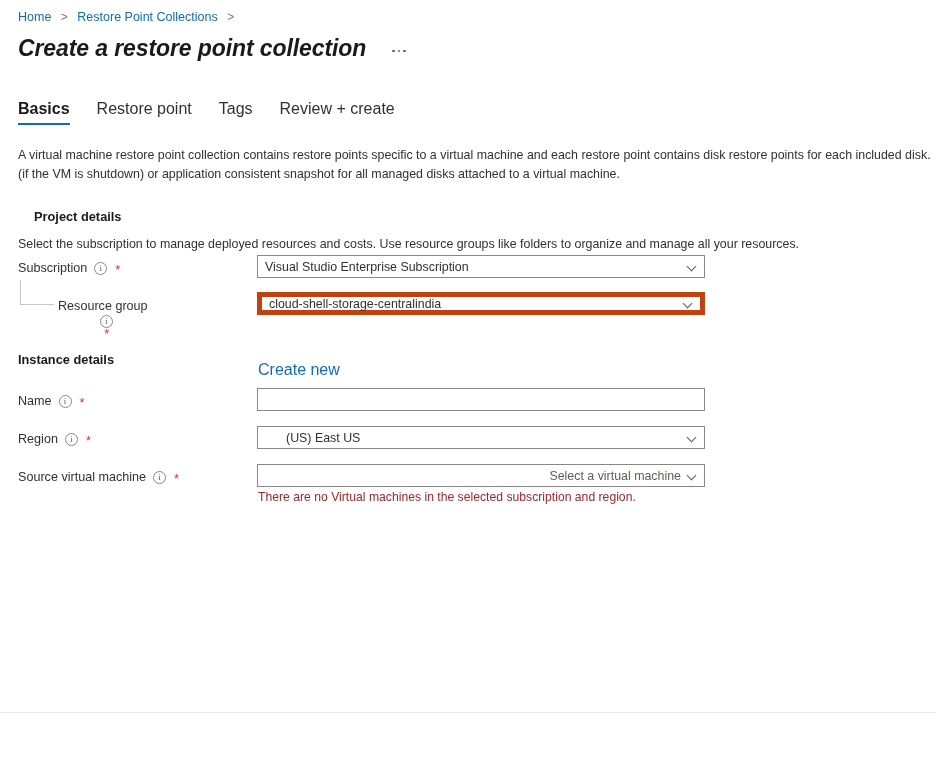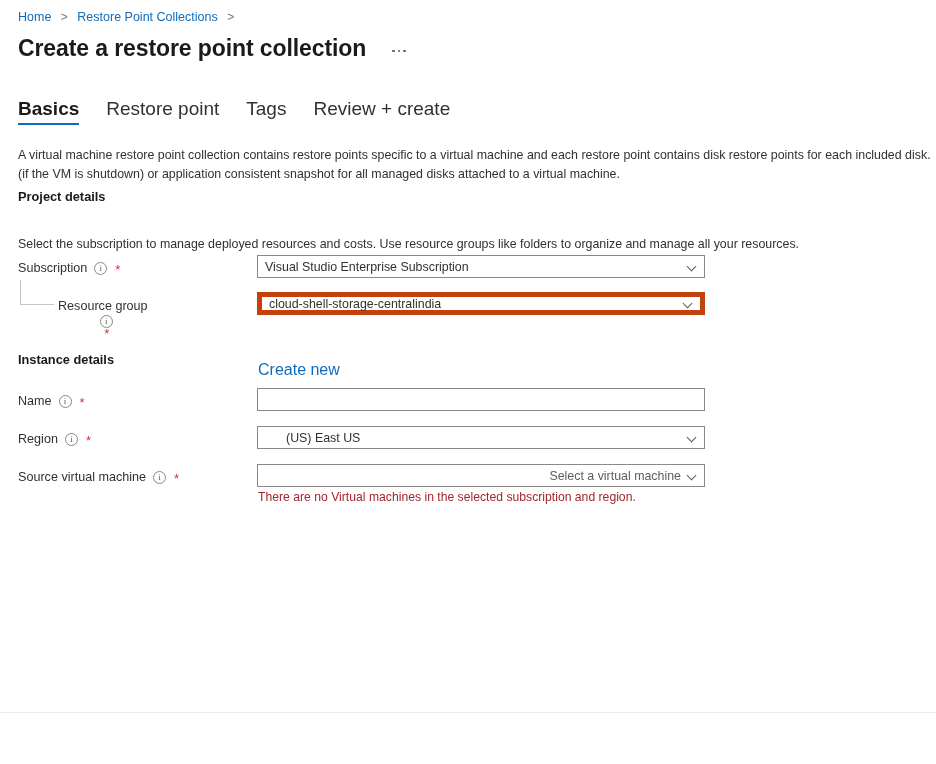--- a/index.html
+++ b/index.html
@@ -38,20 +38,21 @@
     font-size: 12px;
   }
 
   
   .title-row {
     position: absolute;
     left: 18px;
     top: 33px;
     display: flex;
     align-items: center;
+    font-style: italic;
   }
   .page-title {
     font-size: 23px;
     font-weight: 600;
     color: #1b1a19;
     letter-spacing: -0.1px;
     line-height: 30px;
     white-space: nowrap;
   }
   .ellipsis-btn {
@@ -76,21 +77,21 @@
 
   
   .tabs {
     position: absolute;
     left: 18px;
     top: 100px;
     display: flex;
     align-items: flex-start;
   }
   .tab {
-    font-size: 19px;
+    font-size: 16px;
     color: #323130;
     padding: 0 0 7px 0;
     margin-right: 27px;
     cursor: pointer;
     position: relative;
     white-space: nowrap;
     line-height: 18px;
   }
   .tab.active {
     font-weight: 600;
@@ -119,21 +120,21 @@
 
   
   .section-head {
     position: absolute;
     left: 18px;
     font-size: 12.8px;
     font-weight: 700;
     color: #1b1a19;
     line-height: 18px;
   }
-  #project-details-head { top: 188px; }
+  #project-details-head { top: 208px; margin-left: 16px; }
   #instance-details-head { top: 351px; }
 
   .section-note {
     position: absolute;
     left: 18px;
     top: 235px;
     font-size: 12.4px;
     line-height: 18px;
     color: #323130;
     white-space: nowrap;

